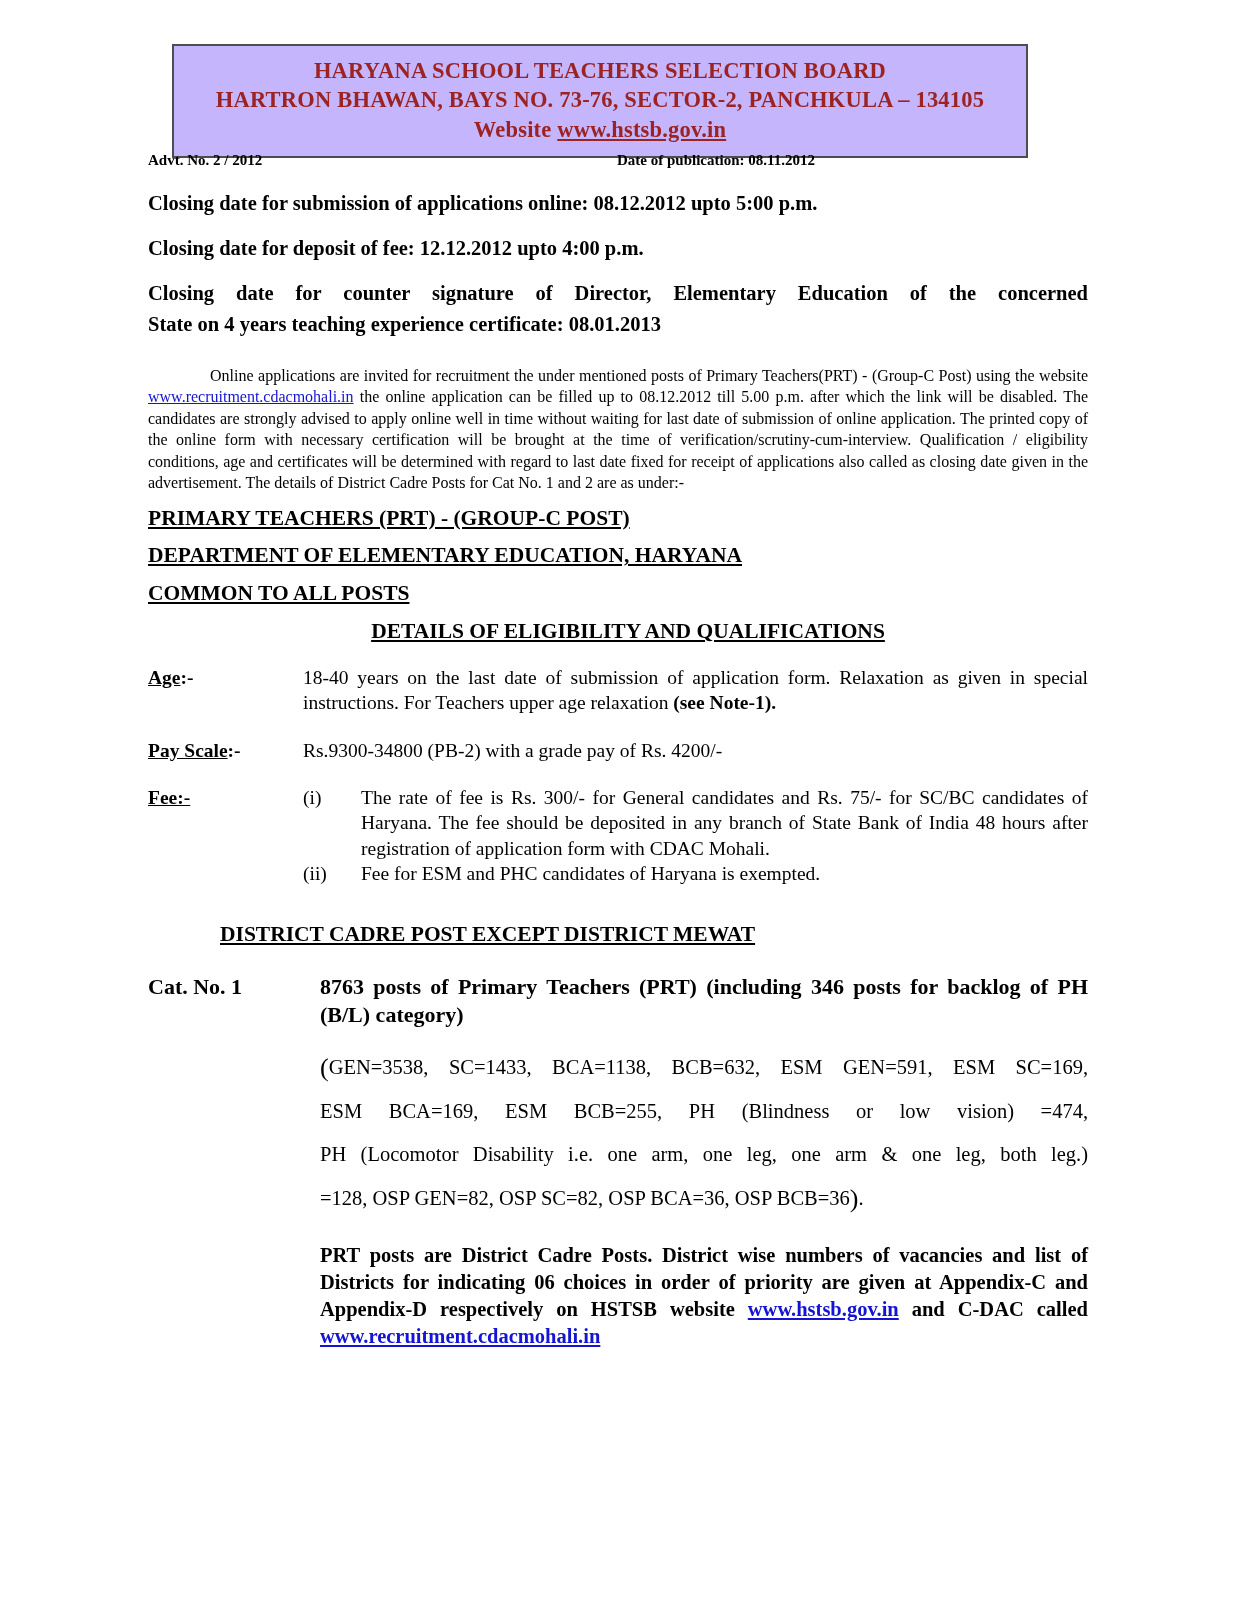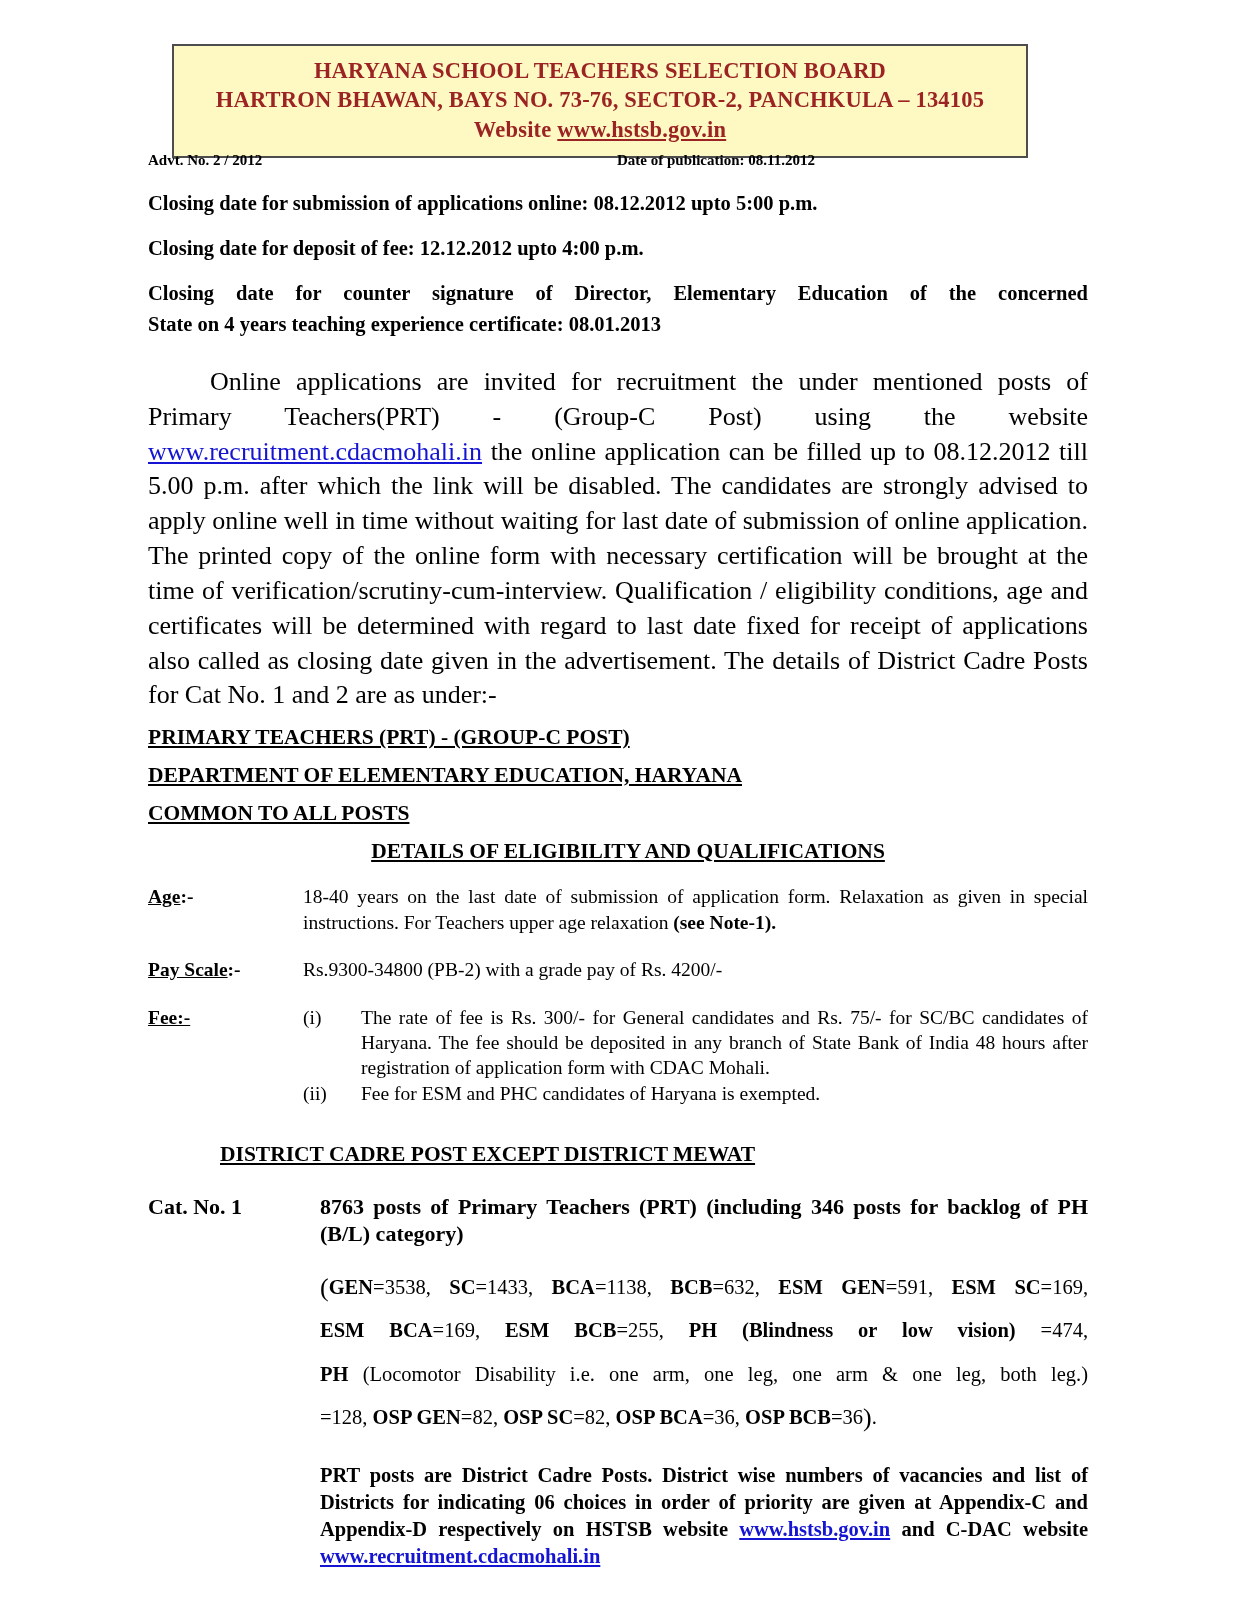--- a/index.html
+++ b/index.html
@@ -22,21 +22,21 @@
     box-sizing: border-box;
   }
 
   
   .header-box {
     position: absolute;
     left: 172px;
     top: 44px;
     width: 856px;
     box-sizing: border-box;
-    background: #fef9c3;
+    background: #c4b5fd;
     border: 2px solid #4d4d4d;
     padding: 10px 6px 12px 6px;
     text-align: center;
   }
   .header-line {
     color: #9b2323;
     font-weight: bold;
     font-size: 22.5px;
     line-height: 1.30;
     letter-spacing: 0.2px;
@@ -73,21 +73,21 @@
     text-align: justify;
     text-align-last: justify;
     margin-bottom: 6px;
   }
   .closing.cont {
     margin-top: 0;
     margin-bottom: 28px;
   }
 
   .para {
-    font-size: 26px;
+    font-size: 16px;
     line-height: 1.34;
     text-align: justify;
     margin: 0 0 8px 0;
   }
   .para .indent { display: inline-block; width: 62px; }
   .link {
     color: #1414d2;
     text-decoration: underline;
   }
 
@@ -159,21 +159,21 @@
     text-align: justify;
   }
 
   .breakdown {
     margin-left: 172px;
     font-size: 20.5px;
     line-height: 2.12;
     text-align: justify;
     margin-top: 18px;
   }
-  .breakdown b { font-weight: bold; }
+  .breakdown b { font-weight: normal; }
   .breakdown .paren {
     font-size: 26px;
     line-height: 0;
     vertical-align: -2px;
   }
   .breakdown .ln {
     display: block;
     text-align: justify;
     text-align-last: justify;
   }
@@ -259,17 +259,17 @@
     </div>
 
     <div class="breakdown">
       <span class="ln"><span class="paren">(</span><span id="bd1"><b>GEN</b><span>=3538, </span><b>SC</b><span>=1433, </span><b>BCA</b><span>=1138, </span><b>BCB</b><span>=632, </span><b>ESM GEN</b><span>=591, </span><b>ESM SC</b><span>=169,</span></span></span>
       <span class="ln"><span id="bd2"><b>ESM BCA</b><span>=169, </span><b>ESM BCB</b><span>=255, </span><b>PH (Blindness or low vision)</b><span> =474,</span></span></span>
       <span class="ln"><b>PH</b><span> (Locomotor Disability i.e. one arm, one leg, one arm &amp; one leg, both leg.)</span></span>
       <span class="ln last"><span>=128, </span><span id="bd4"><b>OSP GEN</b><span>=82, </span><b>OSP SC</b><span>=82, </span><b>OSP BCA</b><span>=36, </span><b>OSP BCB</b><span>=36</span></span><span class="paren">)</span><span>.</span></span>
     </div>
 
     <div class="closing-para">
-      <span class="ln last"><span>PRT posts are District Cadre Posts. District wise numbers of vacancies and list of Districts for indicating 06 choices in order of priority are given at Appendix-C and Appendix-D respectively on HSTSB website </span><span class="link">www.hstsb.gov.in</span><span> and C-DAC website </span><span class="link">www.recruitment.cdacmohali.in</span></span>
+      <span class="ln last"><span>PRT posts are District Cadre Posts. District wise numbers of vacancies and list of Districts for indicating 06 choices in order of priority are given at Appendix-C and Appendix-D respectively on HSTSB website </span><span class="link">www.hstsb.gov.in</span><span> and C-DAC called </span><span class="link">www.recruitment.cdacmohali.in</span></span>
     </div>
 
   </div>
 </div>
 
 </body></html>

